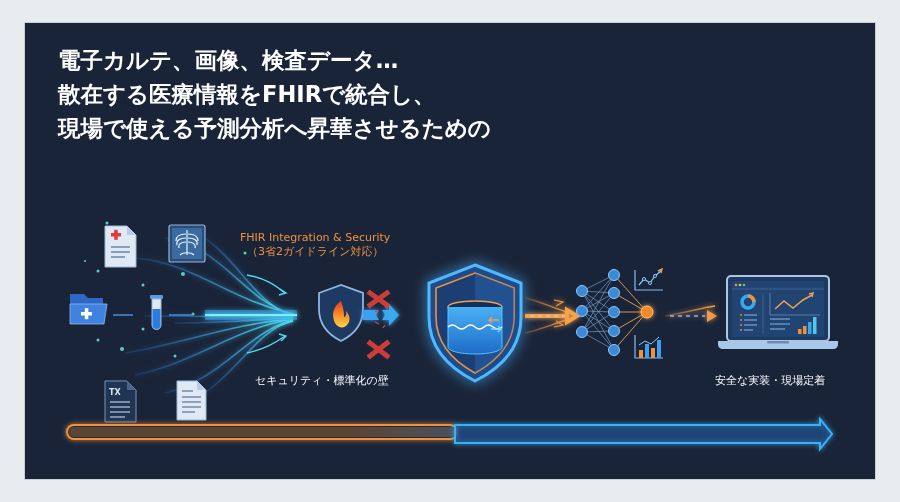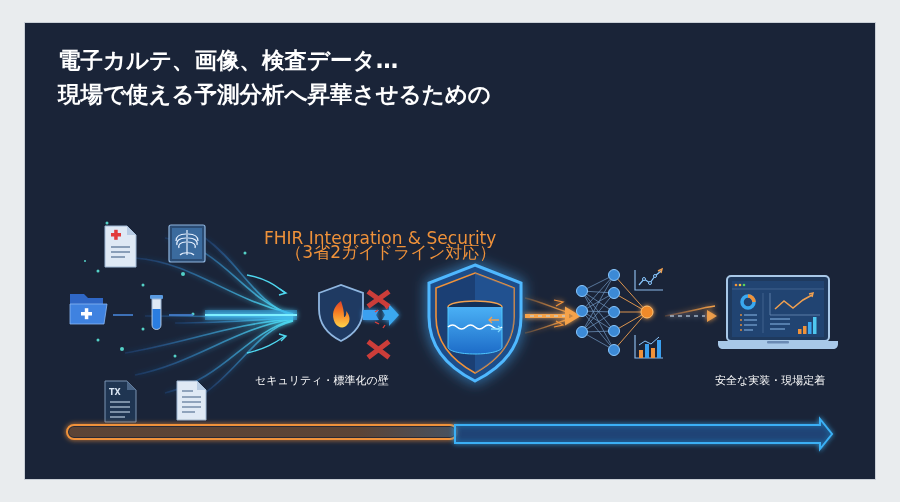--- a/index.html
+++ b/index.html
@@ -13,34 +13,35 @@
     overflow:hidden;
   }
   .headline {
     position:absolute; left:33px; top:20px; margin:0;
     color:#ffffff; font-weight:bold; font-size:22.5px; line-height:34px;
     letter-spacing:0px;
   }
   .headline span { display:block; white-space:nowrap; }
   .diagram { position:absolute; left:0; top:0; width:850px; height:456px; }
   .lbl { position:absolute; color:#ffffff; white-space:nowrap; text-align:right; }
-  .lbl-sec-title { left:215px; top:208px; color:#f0923a; font-size:17px; line-height:14px; text-align:right;margin-left:24px; }
+  .lbl-sec-title { left:215px; top:208px; color:#f0923a; font-size:11px; line-height:14px; text-align:center; }
   .lbl-wall { left:230px; top:350px; font-size:11px; }
   .lbl-healthlake { left:378px; top:351px; font-size:11px; font-weight:bold; line-height:14px; }
   .lbl-healthlake .sub { display:block; font-size:9px; font-weight:normal; color:#e8eef6; }
   .lbl-ml { left:545px; top:347px; font-size:11px; line-height:15px; }
   .lbl-deploy { left:690px; top:350px; font-size:11px; }
 </style>
 </head>
 <body>
 
 <div class="panel">
 
   <h1 class="headline">
     <span>電子カルテ、画像、検査データ…</span>
+    <span>散在する医療情報をFHIRで統合し、</span>
     <span>現場で使える予測分析へ昇華させるための</span>
   </h1>
 
   <svg class="diagram" viewBox="0 0 850 456">
     <defs>
       <filter id="glow" x="-50%" y="-50%" width="200%" height="200%">
         <feGaussianBlur stdDeviation="2.5" result="b"></feGaussianBlur>
         <feMerge>
             <feMergeNode in="b"></feMergeNode>
             <feMergeNode in="SourceGraphic"></feMergeNode>

